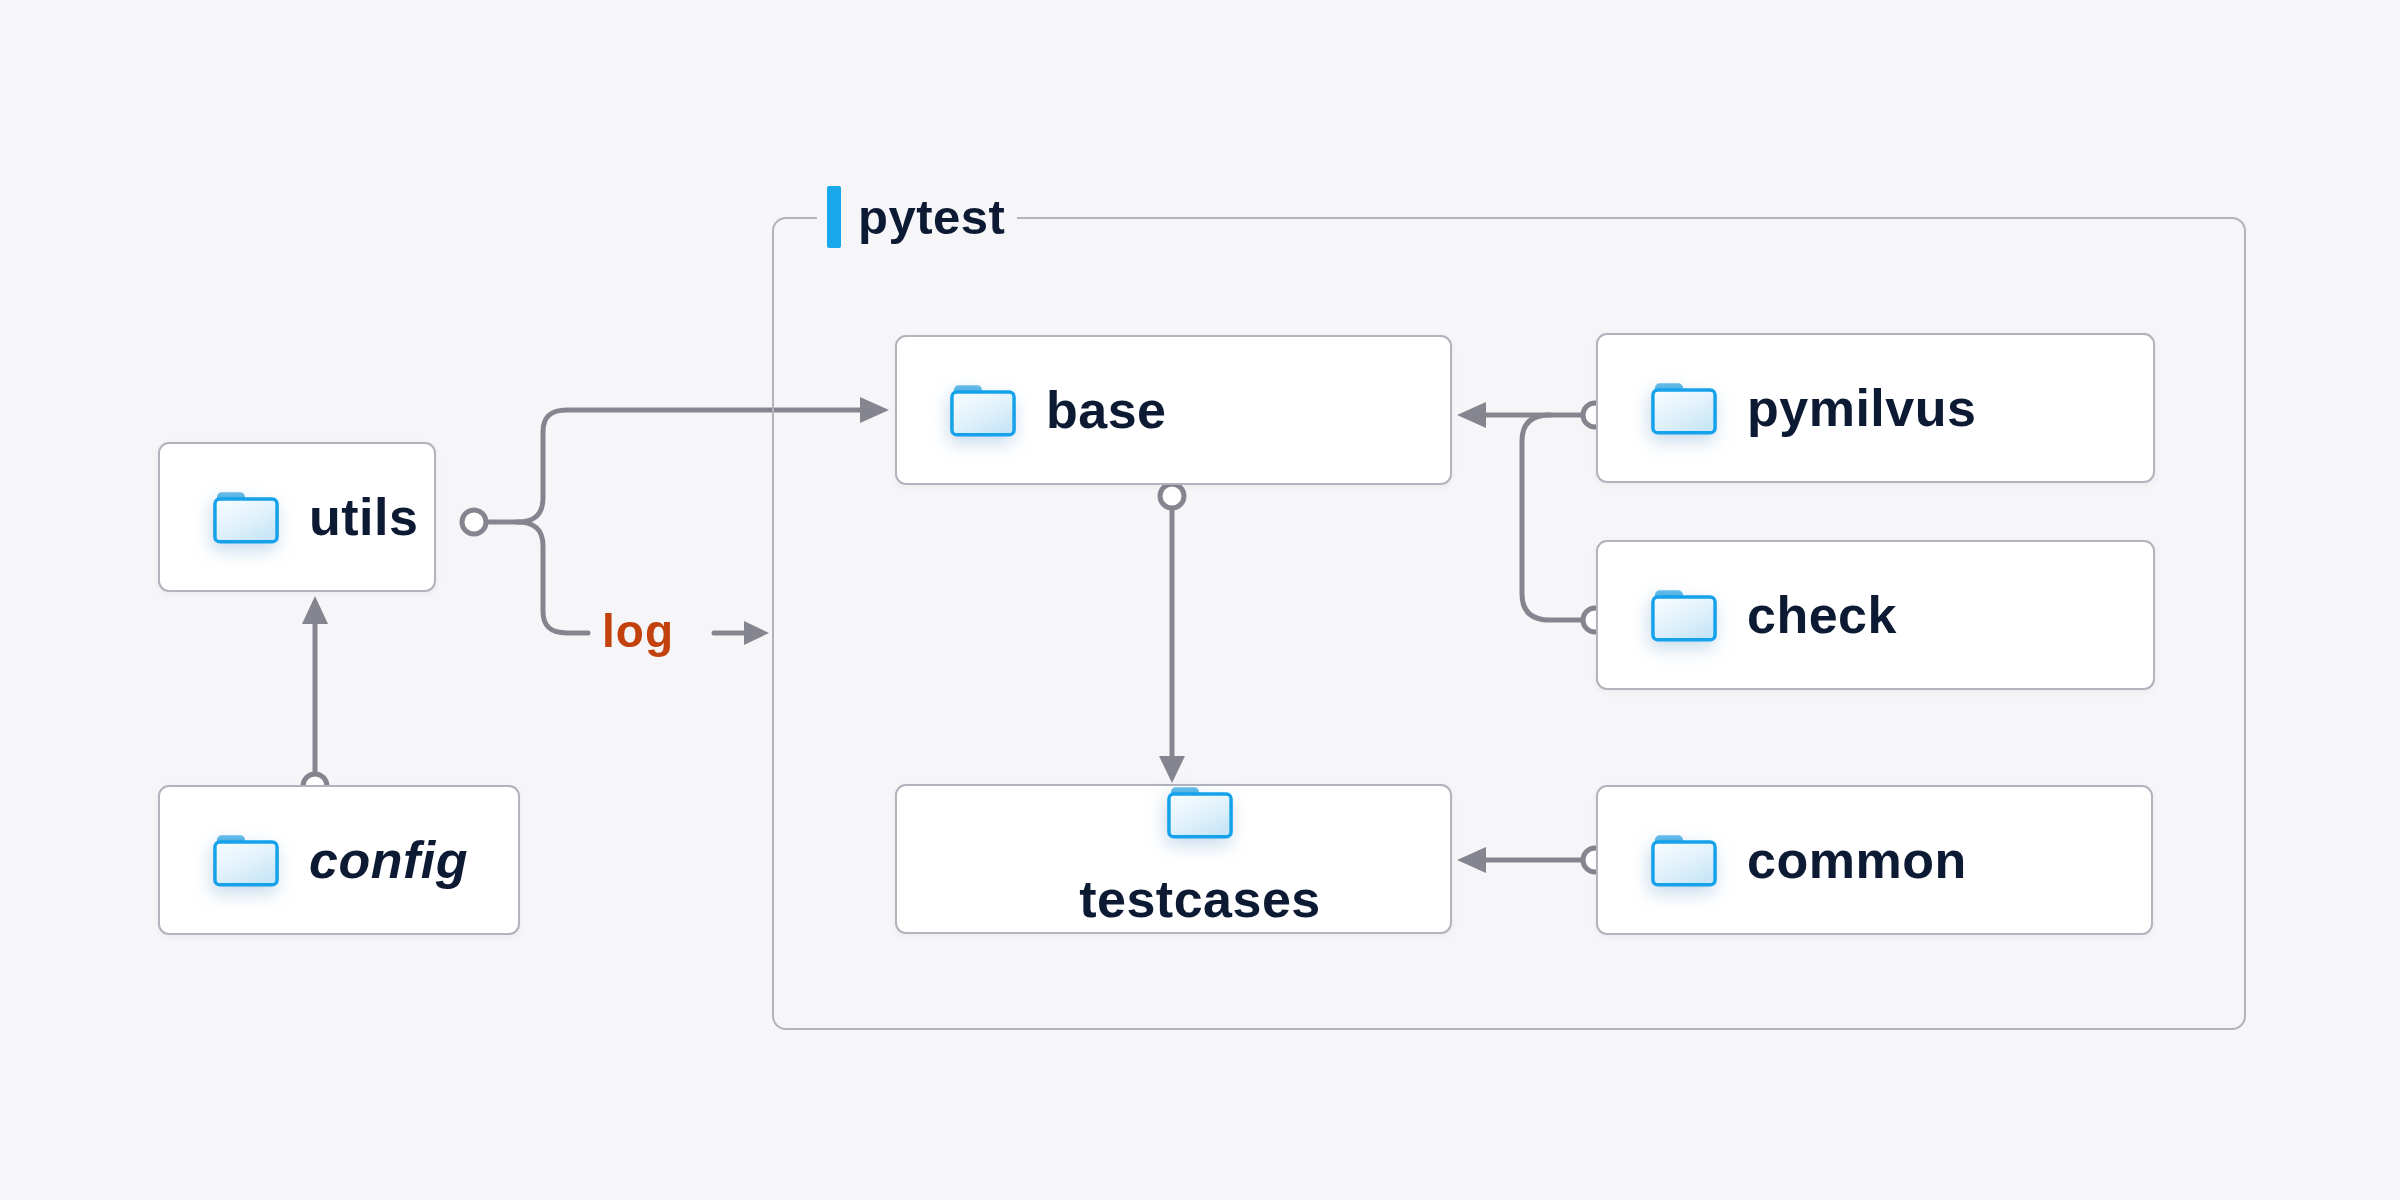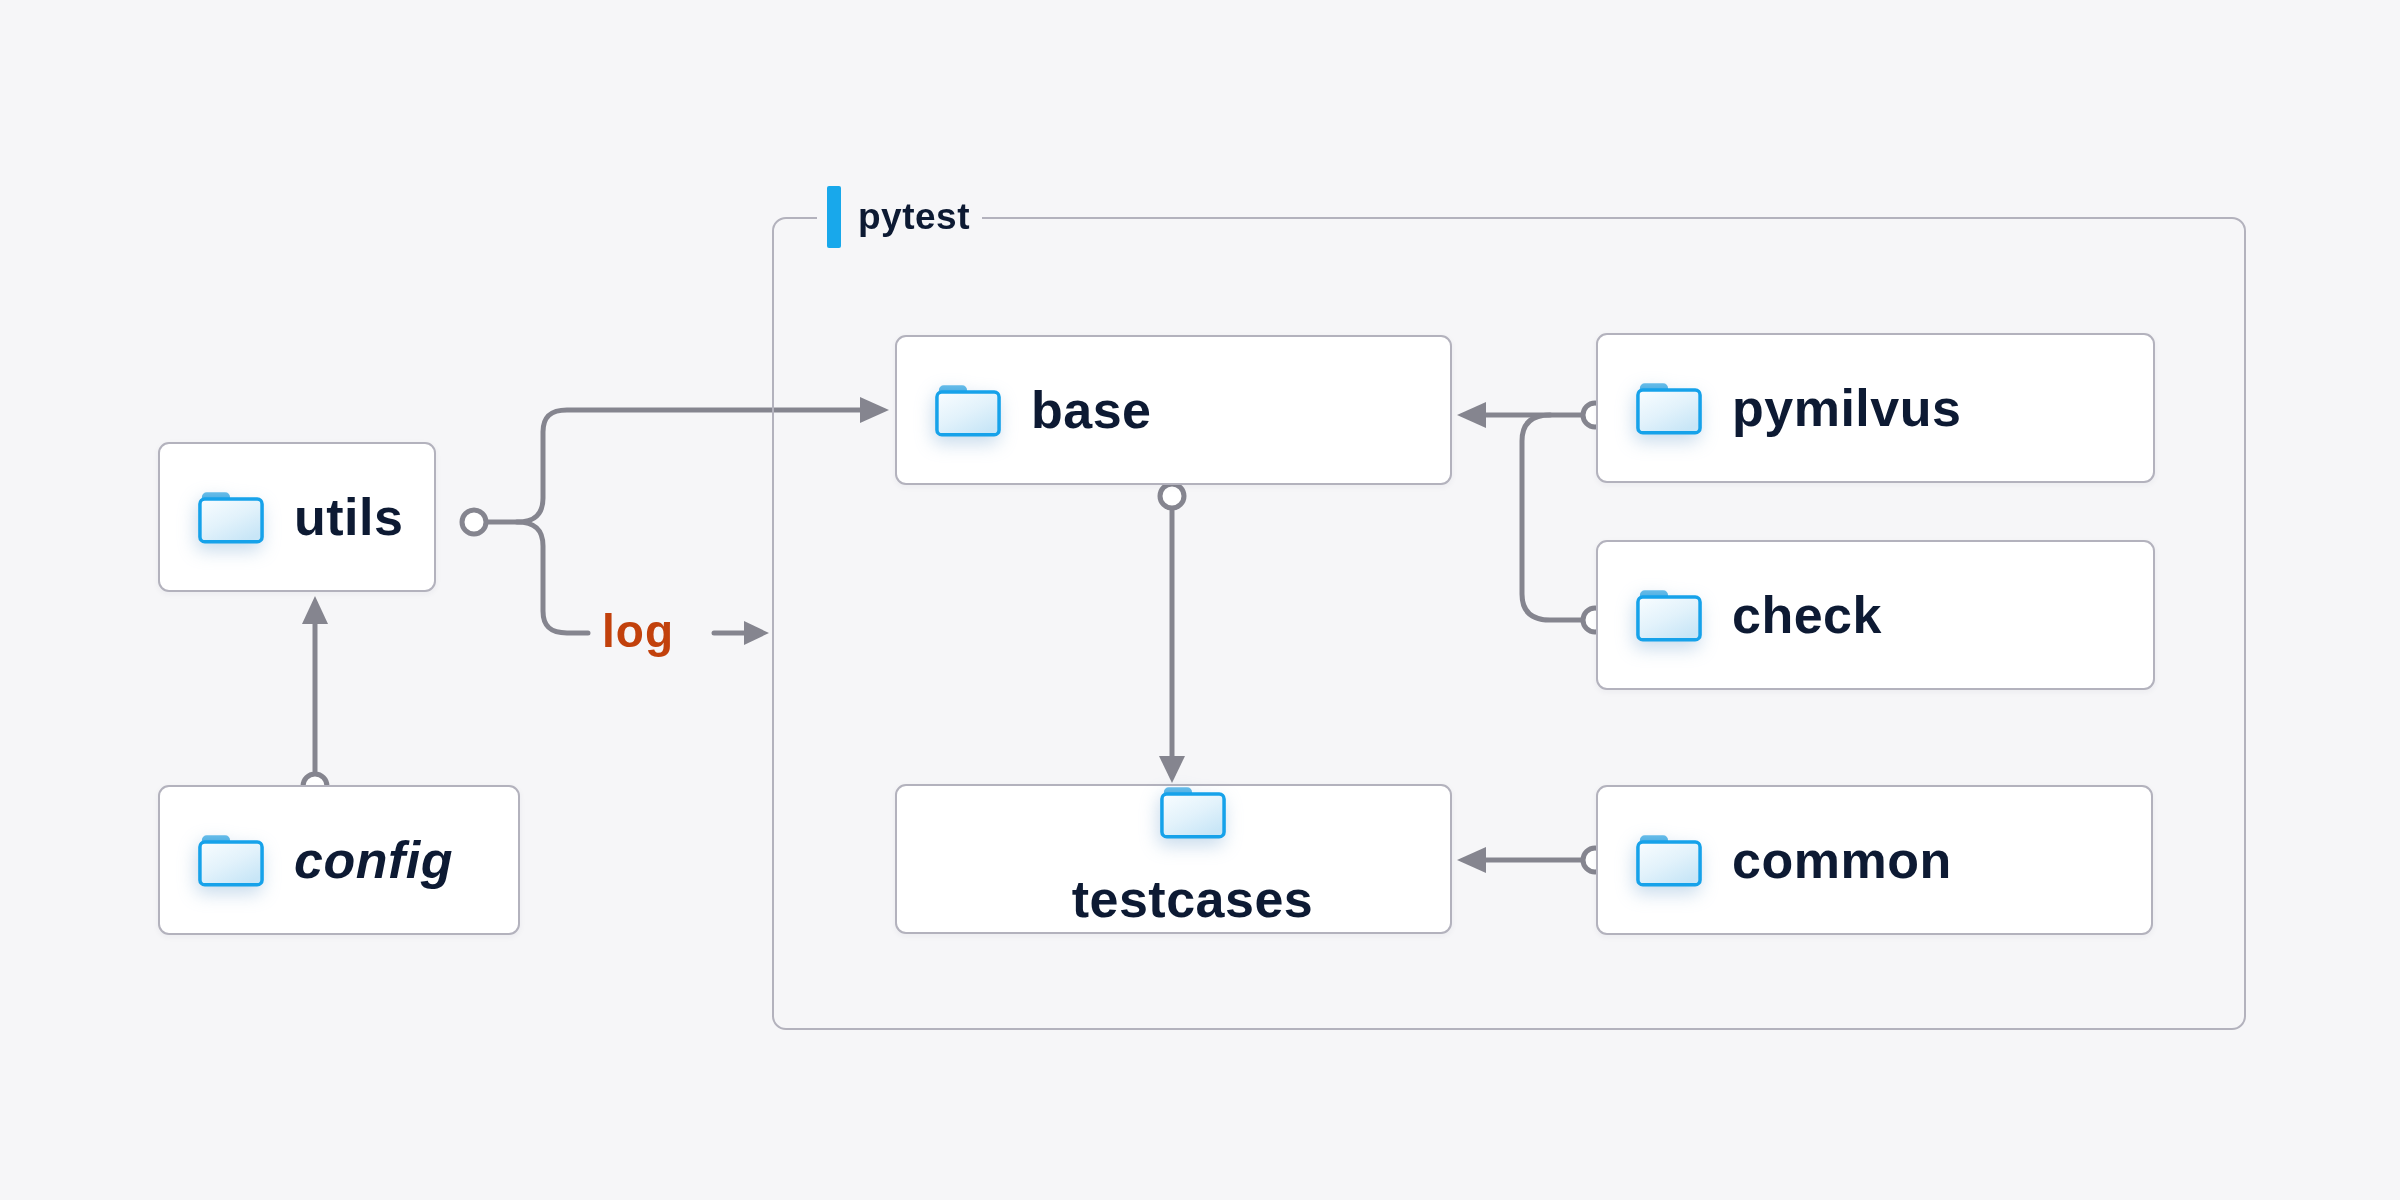--- a/index.html
+++ b/index.html
@@ -26,30 +26,30 @@
   }
   .group-label{
     position:absolute;
     left:817px;top:185px;height:64px;
     display:flex;align-items:center;gap:17px;
     padding:0 12px 0 10px;
     background:#f6f6f8;
   }
   .group-label .bar{width:14px;height:62px;background:#18a8eb;border-radius:2px;}
   .group-label .group-title{
-    font-size:37px;font-weight:700;color:#0d1a33;letter-spacing:.5px;line-height:62px;
+    font-size:49px;font-weight:700;color:#0d1a33;letter-spacing:.5px;line-height:62px;
   }
   
   .node{
     position:absolute;height:150px;
     background:#ffffff;
     border:2px solid #b3b2bd;border-radius:11px;
     box-sizing:border-box;
     display:flex;align-items:center;
-    padding-left:38px;gap:30px;
+    padding-left:53px;gap:30px;
     box-shadow:0 2px 6px rgba(30,40,70,.05);
   }
   .node .folder{width:66px;height:53px;flex:0 0 auto;
     filter:drop-shadow(-2px 7px 9px rgba(110,160,205,.38));}
   .node .node-label{
     font-size:52px;font-weight:600;color:#0d1a33;letter-spacing:.5px;
     white-space:nowrap;
   }
   
   .edge-label{

